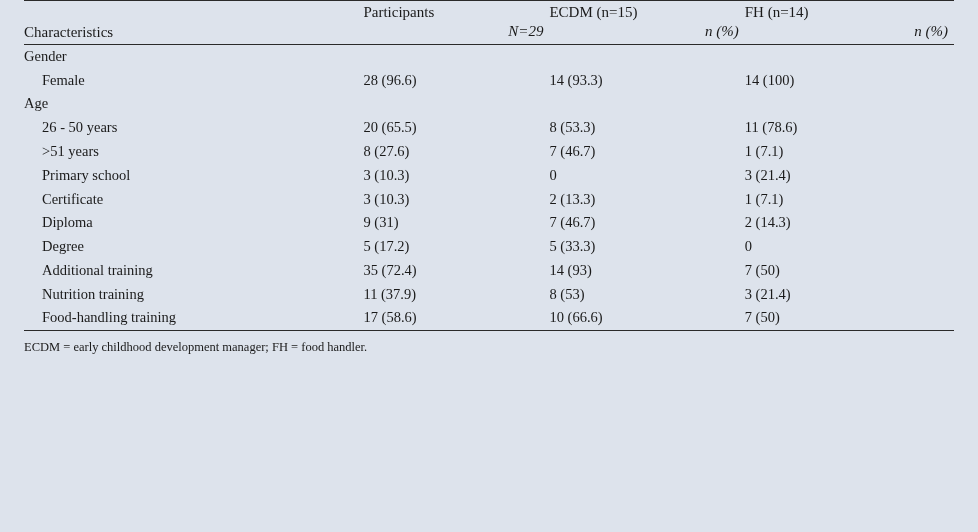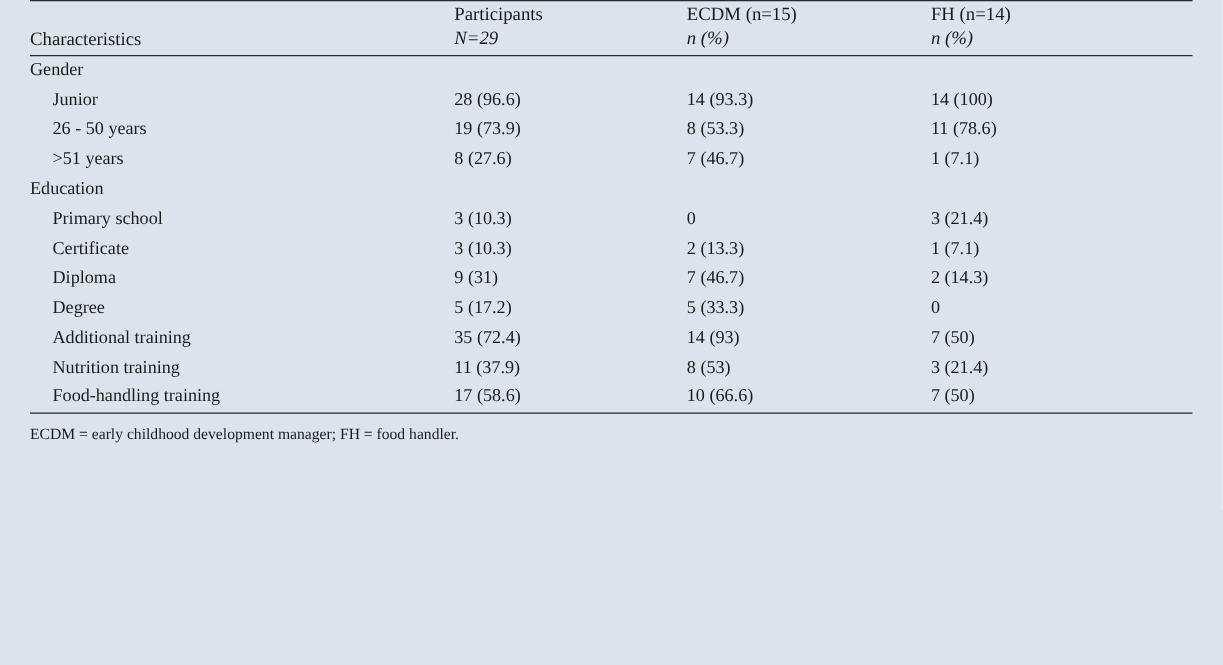--- a/index.html
+++ b/index.html
@@ -57,21 +57,21 @@
     padding: 3.4px 6px 3.4px 0;
     vertical-align: top;
     font-size: 14.5px;
   }
   th.c-char { width: 36.5%; }
   th.c-part { width: 20%; }
   th.c-ecdm { width: 21%; }
   th.c-fh   { width: 22.5%; }
 
   .hdr-line1 { display: block; }
-  .hdr-line2 { display: block; }
+  .hdr-line2 { display: block; text-align: right; }
   .hdr-ital  { font-style: italic; }
   .group-label td {
     padding-left: 0;
   }
   .indent td:first-child {
     padding-left: 18px;
   }
   .footnote {
     font-size: 12.5px;
     padding: 9px 0 10px 0;
@@ -133,43 +133,43 @@
         <col style="width:22.5%">
       </colgroup>
       <tbody id="tbody">
           <tr class="group-label">
             <td>Gender</td>
             <td></td>
             <td></td>
             <td></td>
           </tr>
           <tr class="indent">
-            <td>Junior</td>
+            <td>Female</td>
             <td>28 (96.6)</td>
             <td>14 (93.3)</td>
             <td>14 (100)</td>
           </tr>
+          <tr class="group-label">
+            <td>Age</td>
+            <td></td>
+            <td></td>
+            <td></td>
+          </tr>
           <tr class="indent">
             <td>26 - 50 years</td>
-            <td>19 (73.9)</td>
+            <td>20 (65.5)</td>
             <td>8 (53.3)</td>
             <td>11 (78.6)</td>
           </tr>
           <tr class="indent">
             <td>&gt;51 years</td>
             <td>8 (27.6)</td>
             <td>7 (46.7)</td>
             <td>1 (7.1)</td>
           </tr>
-          <tr class="group-label">
-            <td>Education</td>
-            <td></td>
-            <td></td>
-            <td></td>
-          </tr>
           <tr class="indent">
             <td>Primary school</td>
             <td>3 (10.3)</td>
             <td>0</td>
             <td>3 (21.4)</td>
           </tr>
           <tr class="indent">
             <td>Certificate</td>
             <td>3 (10.3)</td>
             <td>2 (13.3)</td>

